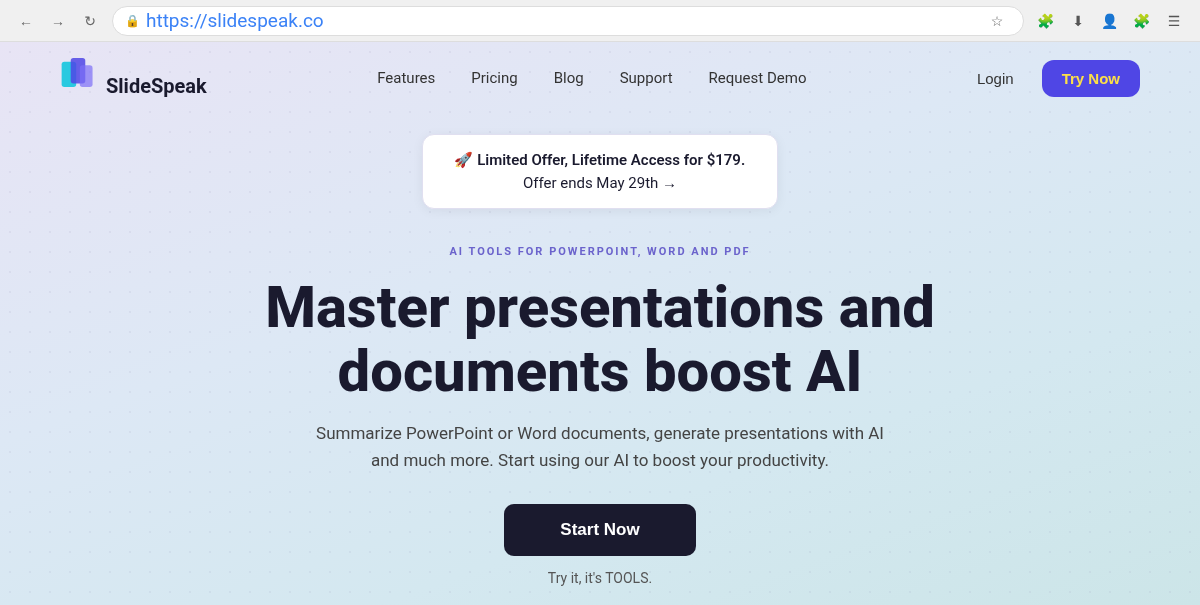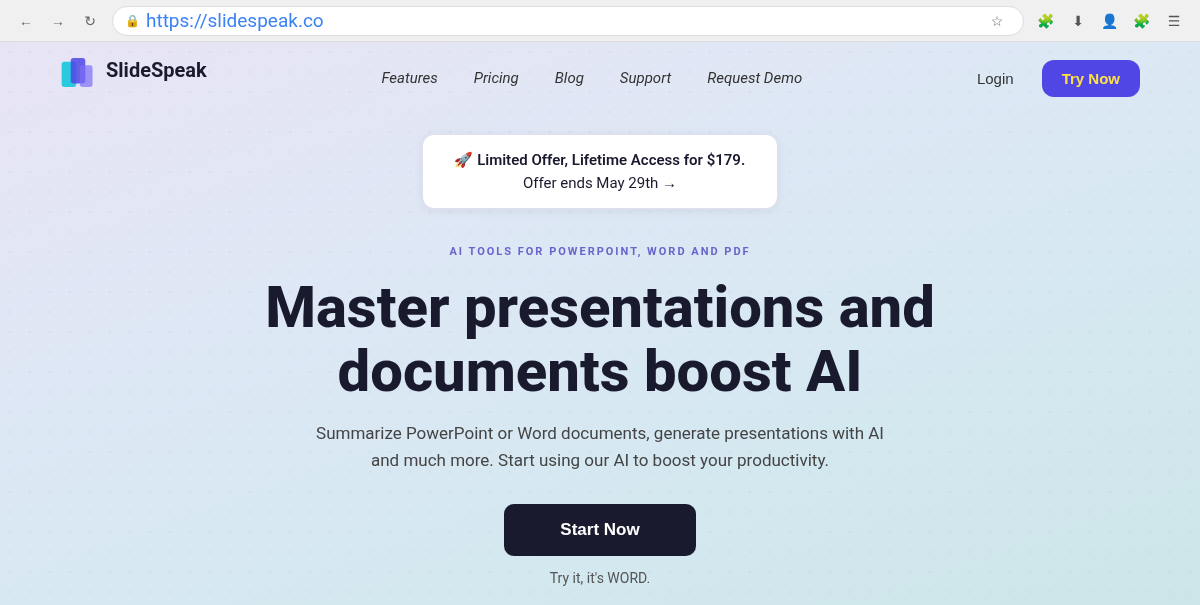--- a/index.html
+++ b/index.html
@@ -127,21 +127,21 @@
       align-items: center;
       justify-content: space-between;
       padding: 0 60px;
       height: 72px;
       position: relative;
       z-index: 10;
     }
 
     .logo {
       display: flex;
-      align-items: flex-start;
+      align-items: flex-end;
       gap: 10px;
       text-decoration: none;
     }
 
     .logo-icon {
       width: 36px;
       height: 40px;
     }
 
     .logo-text {
@@ -155,21 +155,20 @@
       align-items: center;
       gap: 36px;
     }
 
     .nav-link {
       font-size: 15px;
       color: #333;
       text-decoration: none;
       cursor: pointer;
       font-weight: 400;
-      font-style: italic;
     }
 
     .nav-actions {
       display: flex;
       align-items: center;
       gap: 28px;
     }
 
     .login-btn {
       font-size: 15px;
@@ -356,17 +355,17 @@
 
     <h1 class="hero-heading">
       <span>Master presentations and</span><br>
       <span>documents boost AI</span>
     </h1>
 
     <p class="hero-description">Summarize PowerPoint or Word documents, generate presentations with AI and much more. Start using our AI to boost your productivity.</p>
 
     <button class="start-now-btn">Start Now</button>
 
-    <p class="free-text">Try it, it's WORD.</p>
+    <p class="free-text">Try it, it's TOOLS.</p>
 
   </section>
 
 </div>
 
 </body></html>

